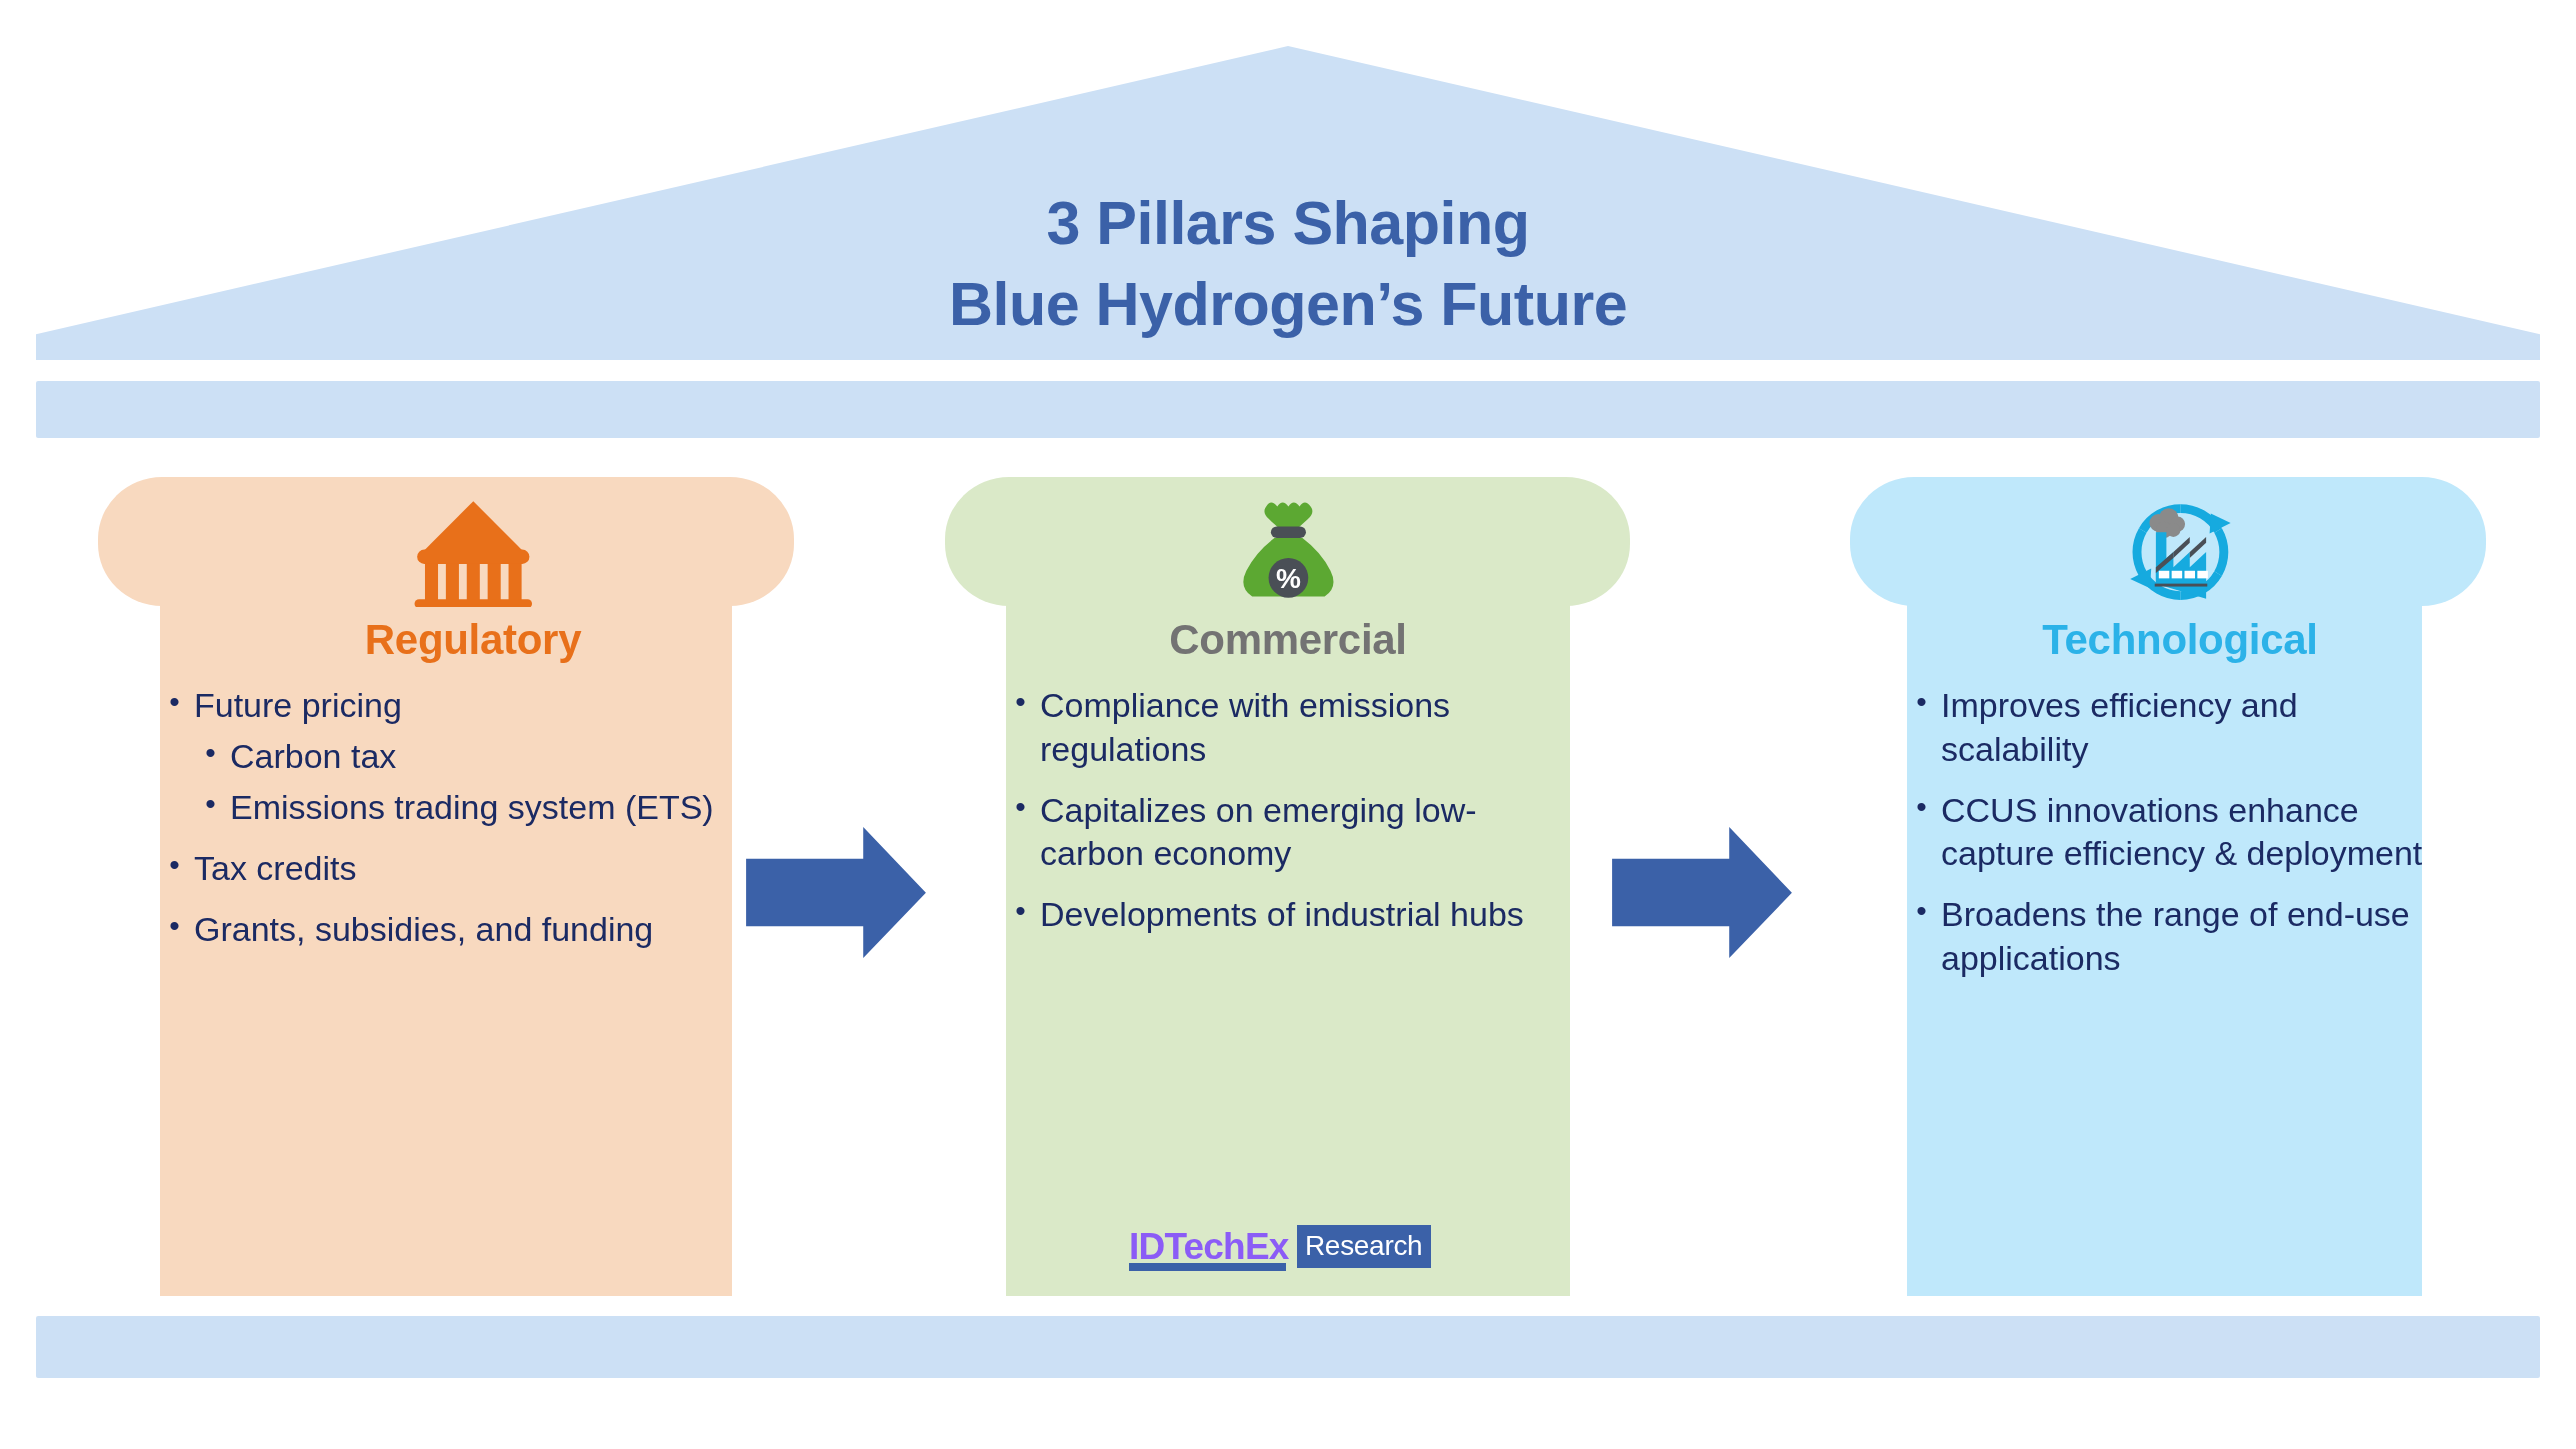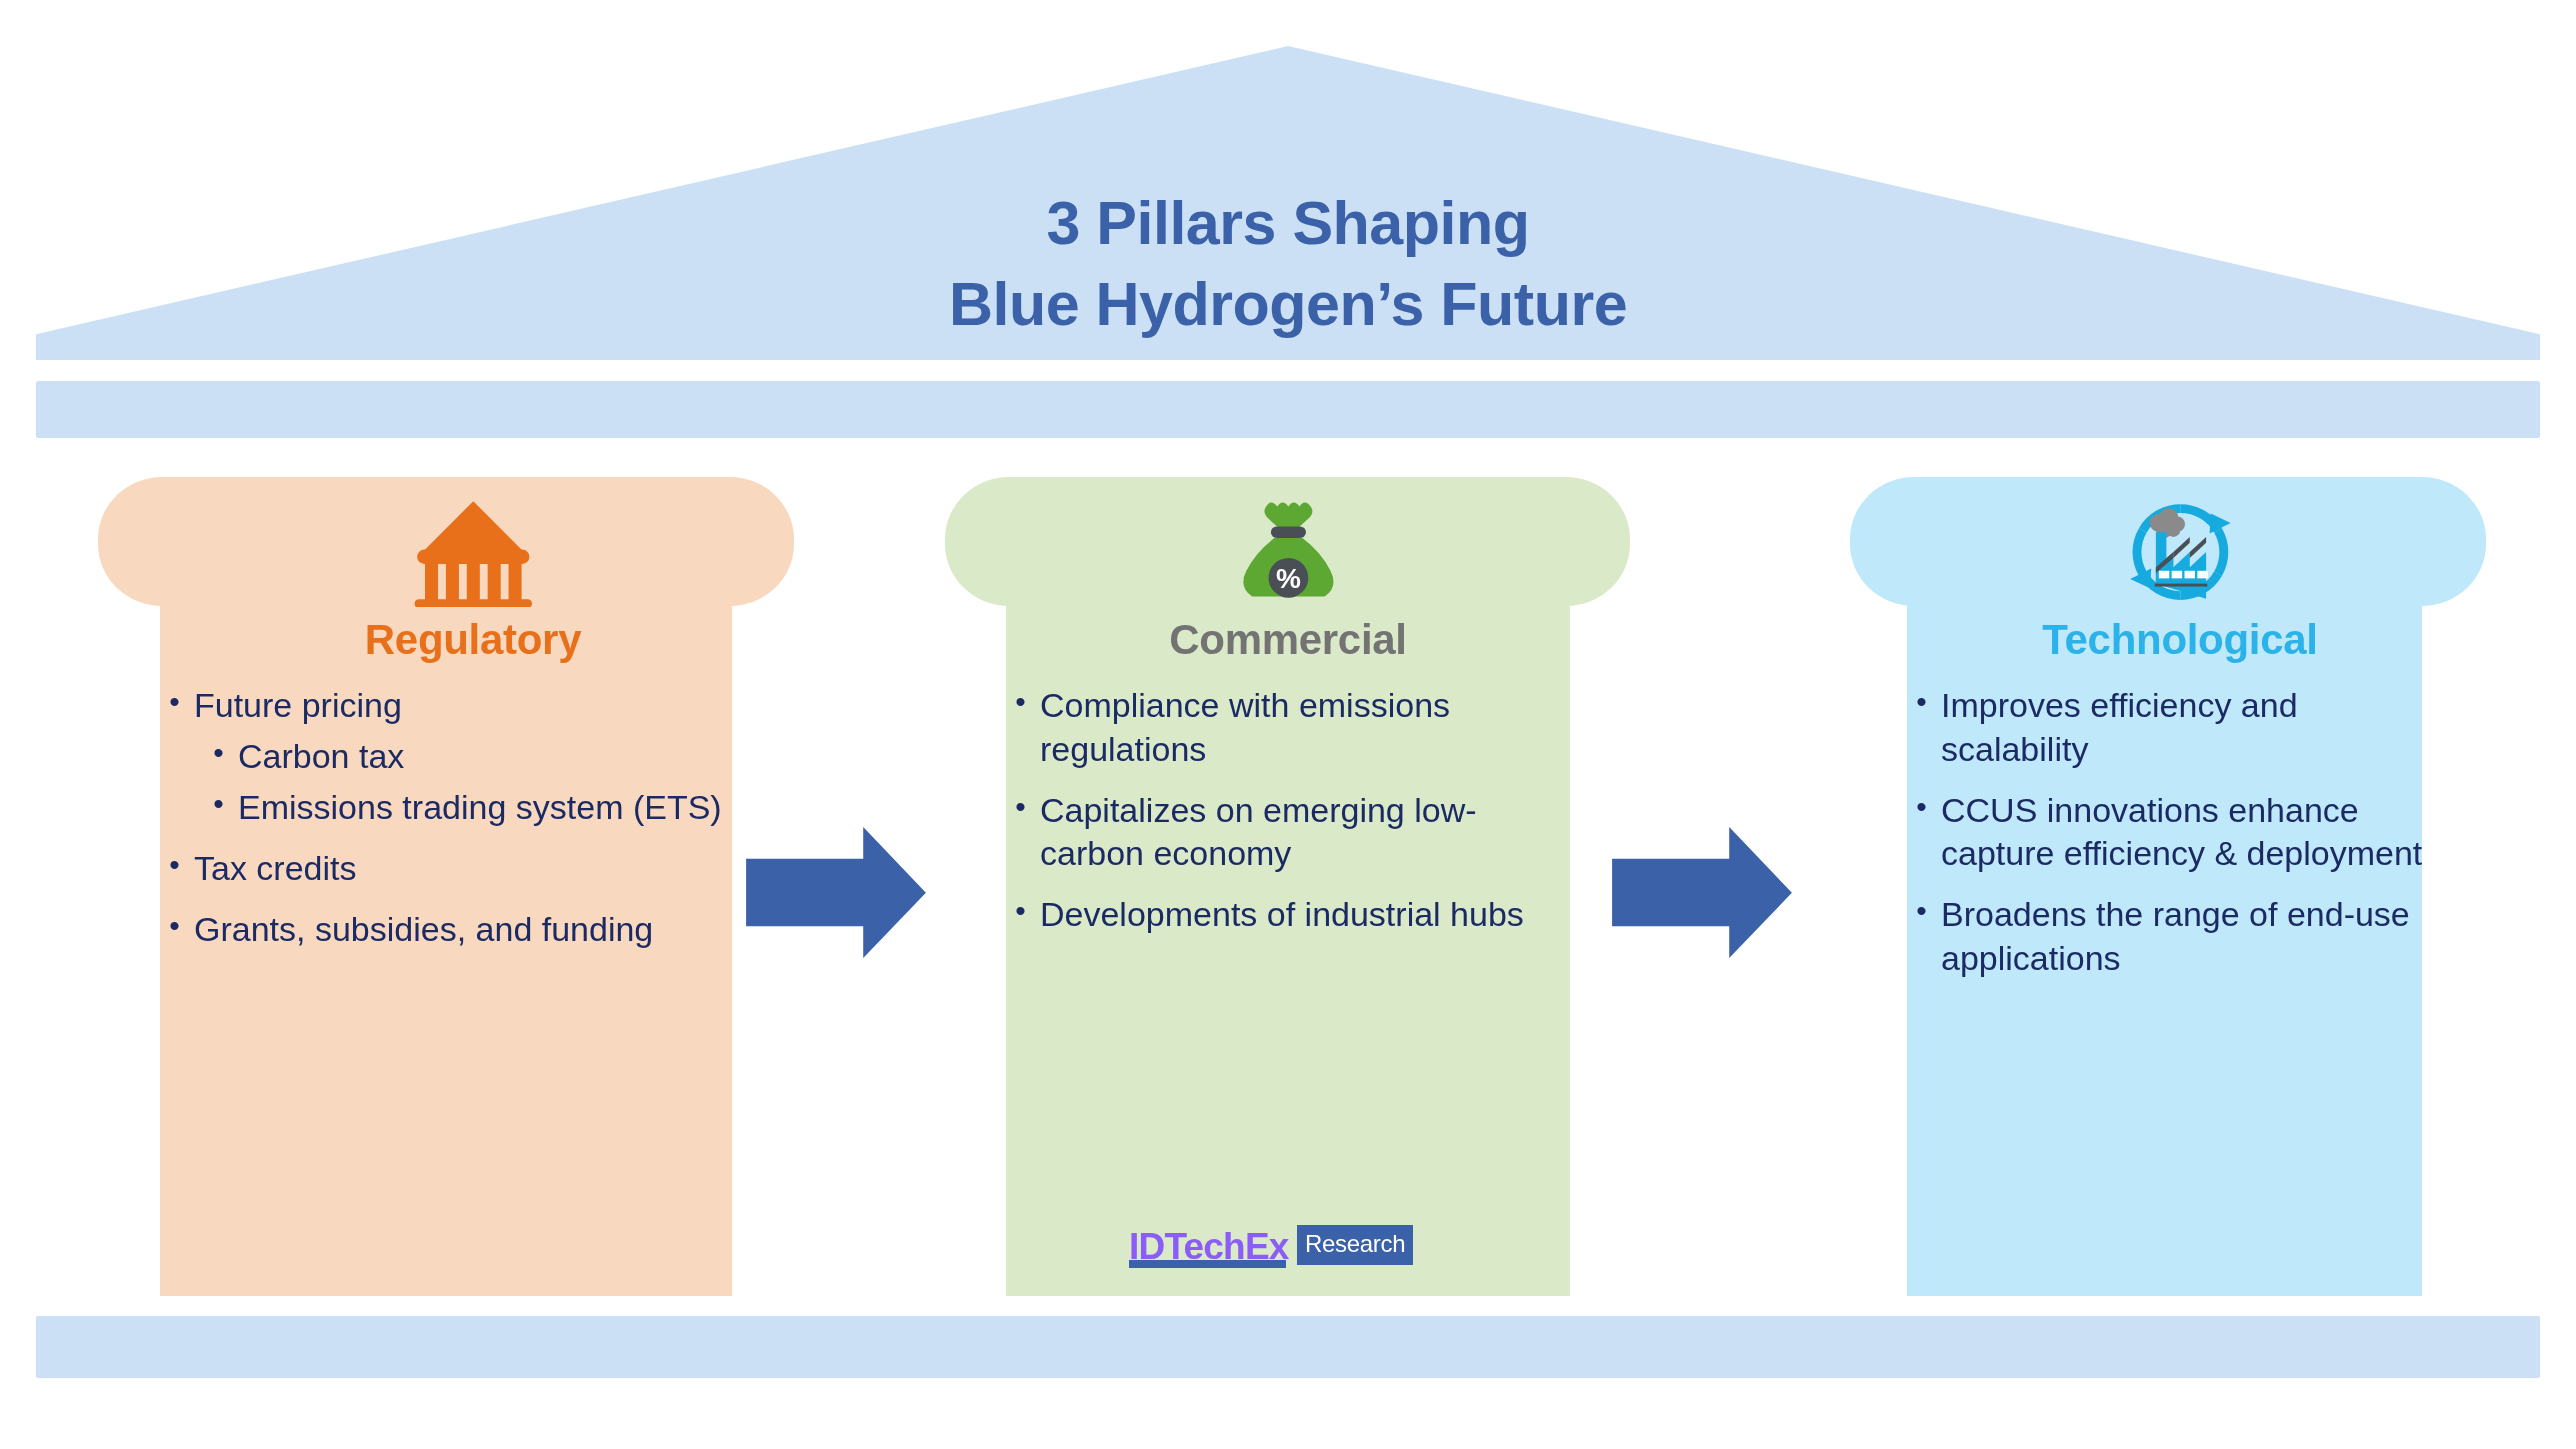--- a/index.html
+++ b/index.html
@@ -131,21 +131,21 @@
   }
   .bullets > li::before {
     content: "\2022";
     position: absolute;
     left: 9.3px;
     top: -1px;
     font-size: 30px;
     line-height: 1.28;
   }
   .bullets ul {
-    margin: 12px;
+    margin: 4px;
     padding: 0;
     list-style: none;
     margin-top: 7.2px;
   }
   .bullets ul > li {
     position: relative;
     padding-left: 32px;
     margin-top: 7.2px;
   }
   .bullets ul > li::before {
@@ -207,21 +207,21 @@
     position: absolute;
     left: 3.1px;
     right: 10.3px;
     bottom: -3.1px;
     height: 8.2px;
     background: #3B61A8;
   }
   .logo-box {
     background: #3B61A8;
     color: #ffffff;
-    font-size: 24px;
+    font-size: 28px;
     line-height: 1;
     padding: 7.2px 8.2px 8.2px 8.2px;
     letter-spacing: -0.3px;
   }
 </style>
 </head>
 <body>
 
 <div id="stage">
 

